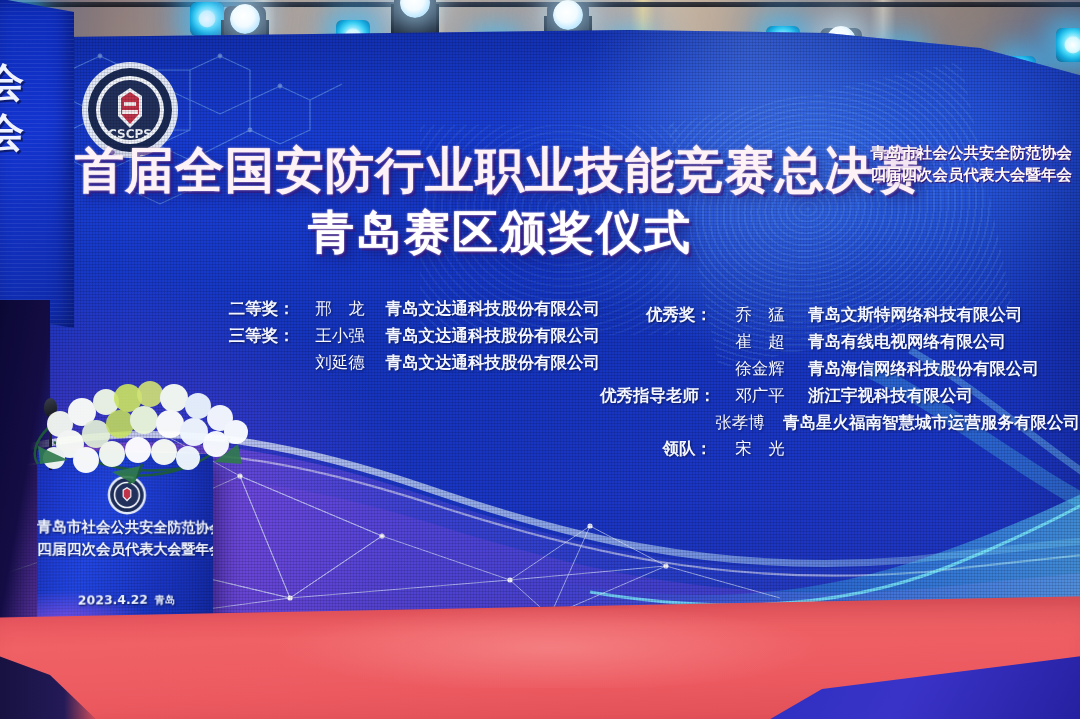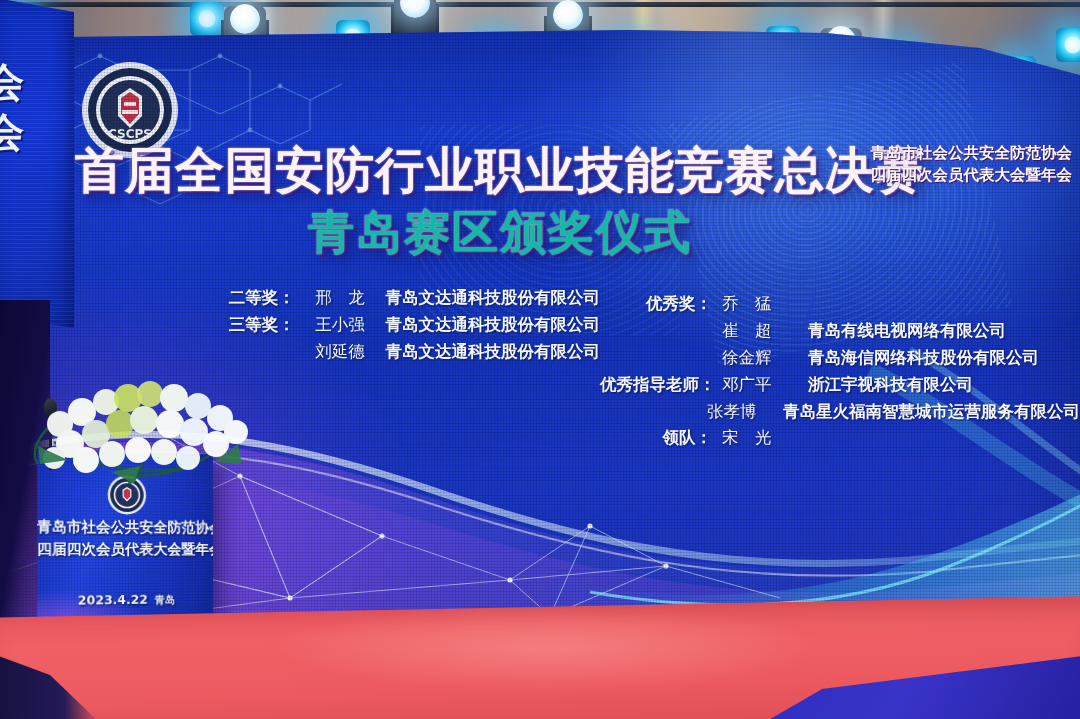--- a/index.html
+++ b/index.html
@@ -158,21 +158,21 @@
       3px 3px 0 rgba(60,20,120,0.55),
       5px 6px 14px rgba(20,10,80,0.6);
     white-space: nowrap;
     line-height: 1.12;
   }
   .title-line2 {
     margin-top: 8px;
     font-size: 46px;
     font-weight: 900;
     letter-spacing: 2px;
-    color: #14b8a6;
+    color: #ffffff;
     text-shadow:
       0 0 2px rgba(255,220,235,0.9),
       3px 3px 0 rgba(60,20,120,0.55),
       5px 6px 14px rgba(20,10,80,0.6);
     white-space: nowrap;
     line-height: 1.12;
   }
 
   
   .assoc-banner {
@@ -181,41 +181,41 @@
     color:#fff8f4;
     font-weight: 800;
     font-size: 15.5px;
     line-height: 1.45;
     text-shadow: 1px 1px 0 rgba(40,10,90,0.75), 0 0 6px rgba(120,60,200,0.5);
     white-space: nowrap;
   }
 
   
   .awards {
-    position:absolute; left: 0; top: 285px; width: 1080px;
+    position:absolute; left: 0; top: 296px; width: 1080px;
     display: flex;
     color: #f4f7ff;
   }
   .col {
     font-size: 16.5px;
     line-height: 1.63;
     text-shadow: 1px 1px 2px rgba(10,20,80,0.85);
     white-space: nowrap;
   }
   .col-left { width: 600px; padding-left: 222px; box-sizing: border-box; }
   .col-right { width: 480px; margin-top: 6px; }
   .row { display:flex; align-items: baseline; }
   .lbl  { text-align: right; font-weight: 600; }
   .name { font-weight: 400; padding: 0 10px; }
   .org  { font-weight: 600; }
 
   .col-left  .lbl  { width: 78px; }
   .col-left  .name { width: 76px; text-align:center; }
   .col-right .lbl  { width: 112px; }
-  .col-right .name { width: 76px; text-align:left; }
+  .col-right .name { width: 76px; text-align:center; }
 
   
   .podium {
     position:absolute; left: 38px; top: 452px;
     width: 178px; height: 195px;
     background: linear-gradient(110deg, #1e3ad8 0%, #2247e6 35%, #1a36c6 68%, #142cab 100%);
     transform: perspective(600px) rotateY(9deg);
     box-shadow: 6px 8px 26px rgba(0,0,40,0.5), inset 0 0 40px rgba(0,0,60,0.25);
     border-radius: 2px 4px 4px 2px;
     overflow: hidden;
@@ -490,20 +490,21 @@
         <span class="lbl"></span>
         <span class="name">刘延德</span>
         <span class="org">青岛文达通科技股份有限公司</span>
       </div>
     </div>
 
     <div class="col col-right">
       <div class="row">
         <span class="lbl">优秀奖：</span>
         <span class="name">乔　猛</span>
+        <span class="org">青岛文斯特网络科技有限公司</span>
       </div>
       <div class="row">
         <span class="lbl"></span>
         <span class="name">崔　超</span>
         <span class="org">青岛有线电视网络有限公司</span>
       </div>
       <div class="row">
         <span class="lbl"></span>
         <span class="name">徐金辉</span>
         <span class="org">青岛海信网络科技股份有限公司</span>

